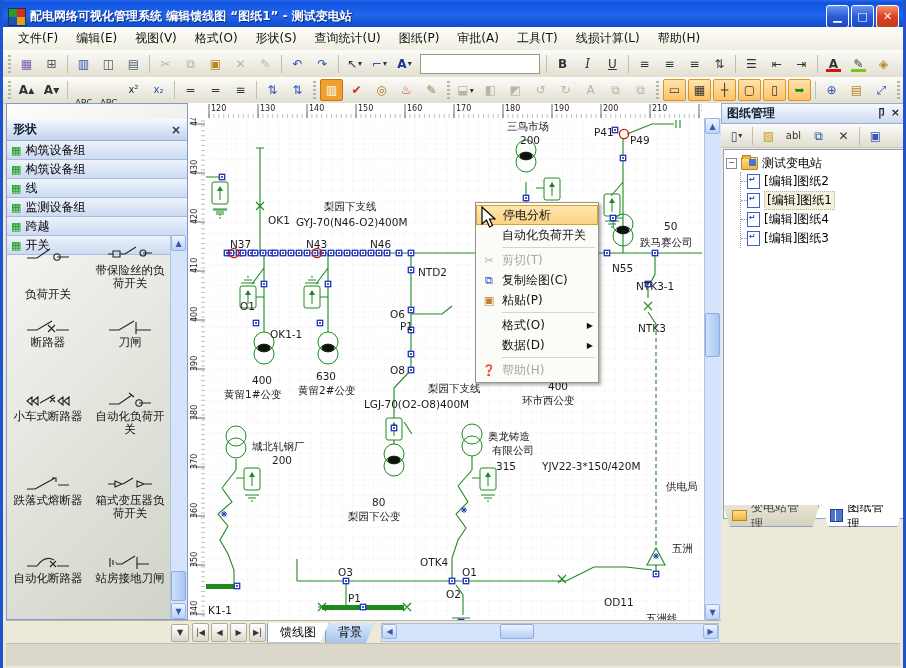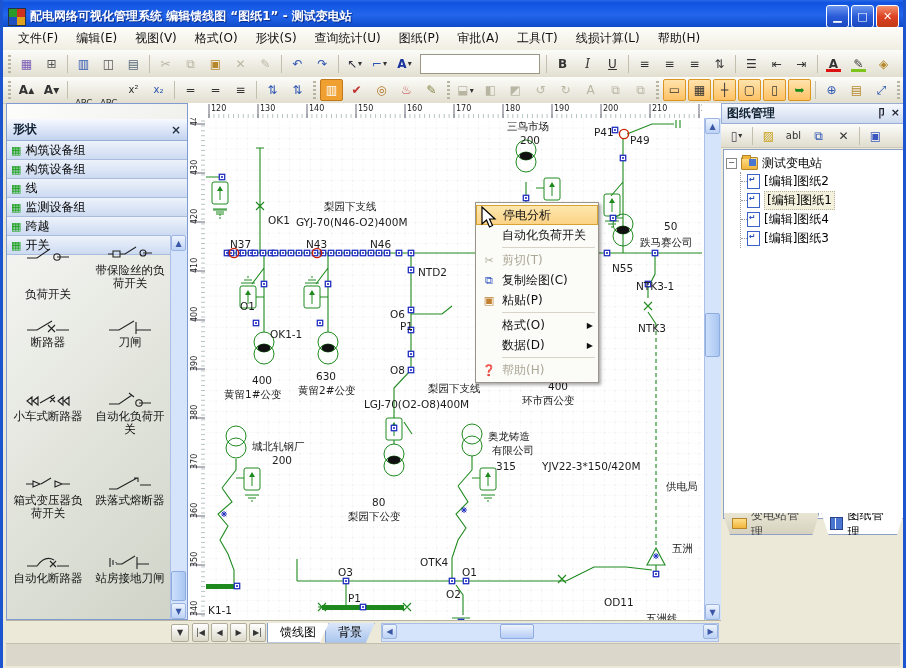--- a/index.html
+++ b/index.html
@@ -99,21 +99,21 @@
   .folder:before{content:"";position:absolute;left:0;top:-3px;width:7px;height:3px;background:#f0b53a;
     border:1px solid #b5862a;border-bottom:none;}
   .folder i{position:absolute;right:1px;top:1px;width:7px;height:7px;background:#4a76d0;display:block;}
   .tree-children{margin-left:14px;border-left:1px dotted #999;}
   .tree-row{display:flex;align-items:center;gap:4px;height:19px;padding-left:6px;position:relative;}
   .tree-row:before{content:"";position:absolute;left:0;top:9px;width:6px;border-top:1px dotted #999;}
   .sheet-icon{width:11px;height:13px;background:#fff;border:1px solid #3a62c8;position:relative;flex:none;}
   .sheet-icon:before{content:"↵";position:absolute;left:1px;top:0px;font-size:8px;color:#2a52c0;font-weight:bold;}
   .tree-label{white-space:nowrap;}
   .tree-row.sel .tree-label{background:#f3f0dd;border:1px dotted #b8b49a;padding:0 2px;}
-  #rp-tabs{position:absolute;left:2px;right:2px;bottom:8px;height:22px;display:flex;gap:2px;justify-content:flex-end;}
+  #rp-tabs{position:absolute;left:2px;right:2px;bottom:16px;height:22px;display:flex;gap:2px;justify-content:flex-end;}
   .rp-tab{display:flex;align-items:center;gap:4px;font-size:12px;padding:0 8px;border:1px solid #8ca0c8;border-top:none;
     background:linear-gradient(#e8e5d4,#d6d2bf);color:#444;
     clip-path:polygon(0 0,100% 0,calc(100% - 7px) 100%,7px 100%);}
   .rp-tab.active{background:#fff;color:#000;}
   .mini-folder{width:13px;height:9px;background:linear-gradient(#ffdf8a,#f0b53a);border:1px solid #b5862a;}
   .mini-book{width:11px;height:11px;background:#4a76d0;border:1px solid #27418f;
     background-image:linear-gradient(90deg,transparent 4px,#fff 4px,#fff 5px,transparent 5px);}
   
   #bottombar{position:absolute;left:3px;top:620px;width:715px;height:23px;background:#ECE9D8;
     display:flex;align-items:center;border-top:1px solid #b8b4a2;}
@@ -441,29 +441,29 @@
           <div>小车式断路器</div>
         </div>
         <div class="shape-item" style="height: 76px;">
           <svg width="44" height="17" viewBox="0 0 44 17">
             <path d="M1 13 H11 L24 4 M21 2 l5 4 M31 12 H43 M31 12 m-3.2 0 a3.2 3.2 0 1 0 6.4 0 a3.2 3.2 0 1 0 -6.4 0" stroke="#222" fill="none" stroke-width="1.1"></path>
           </svg>
           <div>自动化负荷开关</div>
         </div>
         <div class="shape-item" style="height: 70px;">
           <svg width="44" height="17" viewBox="0 0 44 17">
+            <path d="M1 14 H9 M9 14 L29 3 M26 3 l4 0 0 4 M32 10 H43" stroke="#222" fill="none" stroke-width="1.1"></path>
+          </svg>
+          <div>跌落式熔断器</div>
+        </div>
+        <div class="shape-item" style="height: 70px;">
+          <svg width="44" height="17" viewBox="0 0 44 17">
             <path d="M0 9 H7 M7 6 l7 3 -7 3 z M15 9 L25 3 M29 6 l7 3 -7 3 z M36 9 H44" stroke="#222" fill="none" stroke-width="1.1"></path>
           </svg>
           <div>箱式变压器负荷开关</div>
-        </div>
-        <div class="shape-item" style="height: 70px;">
-          <svg width="44" height="17" viewBox="0 0 44 17">
-            <path d="M1 14 H9 M9 14 L29 3 M26 3 l4 0 0 4 M32 10 H43" stroke="#222" fill="none" stroke-width="1.1"></path>
-          </svg>
-          <div>跌落式熔断器</div>
         </div>
         <div class="shape-item" style="height: 62px;">
           <svg width="44" height="17" viewBox="0 0 44 17">
             <path d="M1 13 H11 Q19 2 28 7 M24 8 l6 6 M30 8 l-6 6 M31 13 H43" stroke="#222" fill="none" stroke-width="1.1"></path>
           </svg>
           <div>自动化断路器</div>
         </div>
         <div class="shape-item" style="height: 62px;">
           <svg width="44" height="17" viewBox="0 0 44 17">
             <path d="M2 5 v9 M5 7 v5 M8 9 v1 M8 11 H14 L27 3 M29 4 v12 M29 11 H41" stroke="#222" fill="none" stroke-width="1.1"></path>

